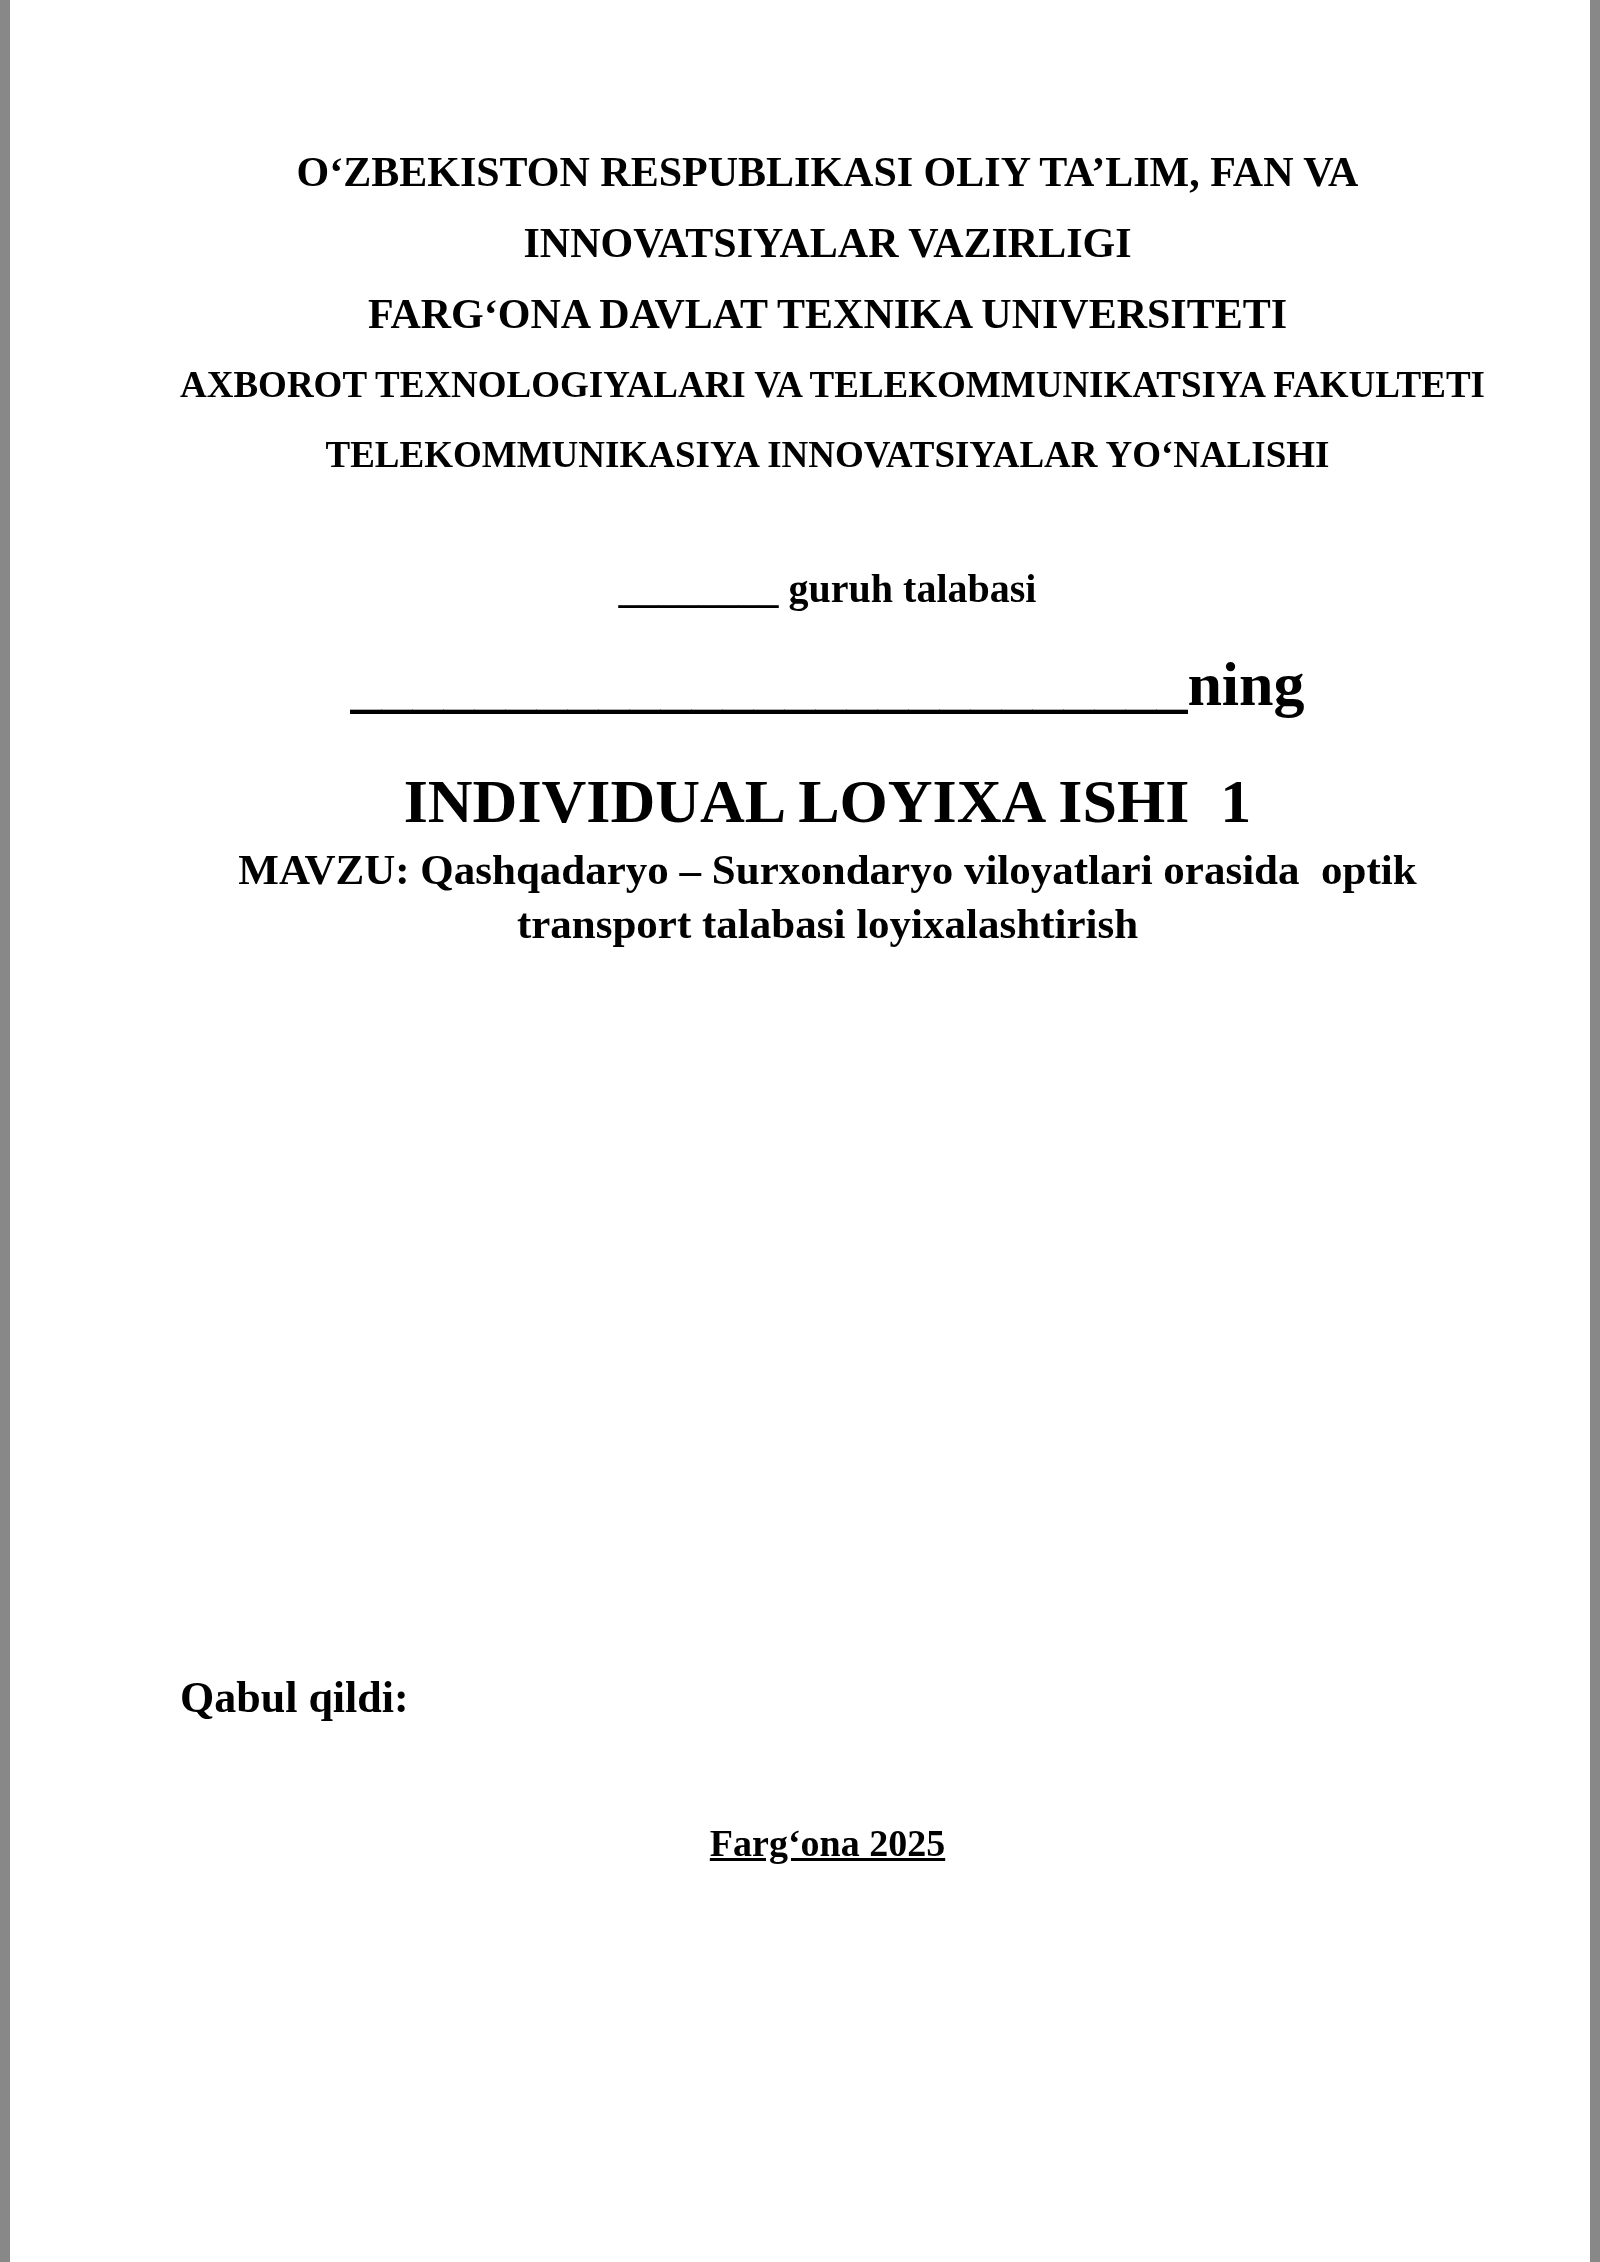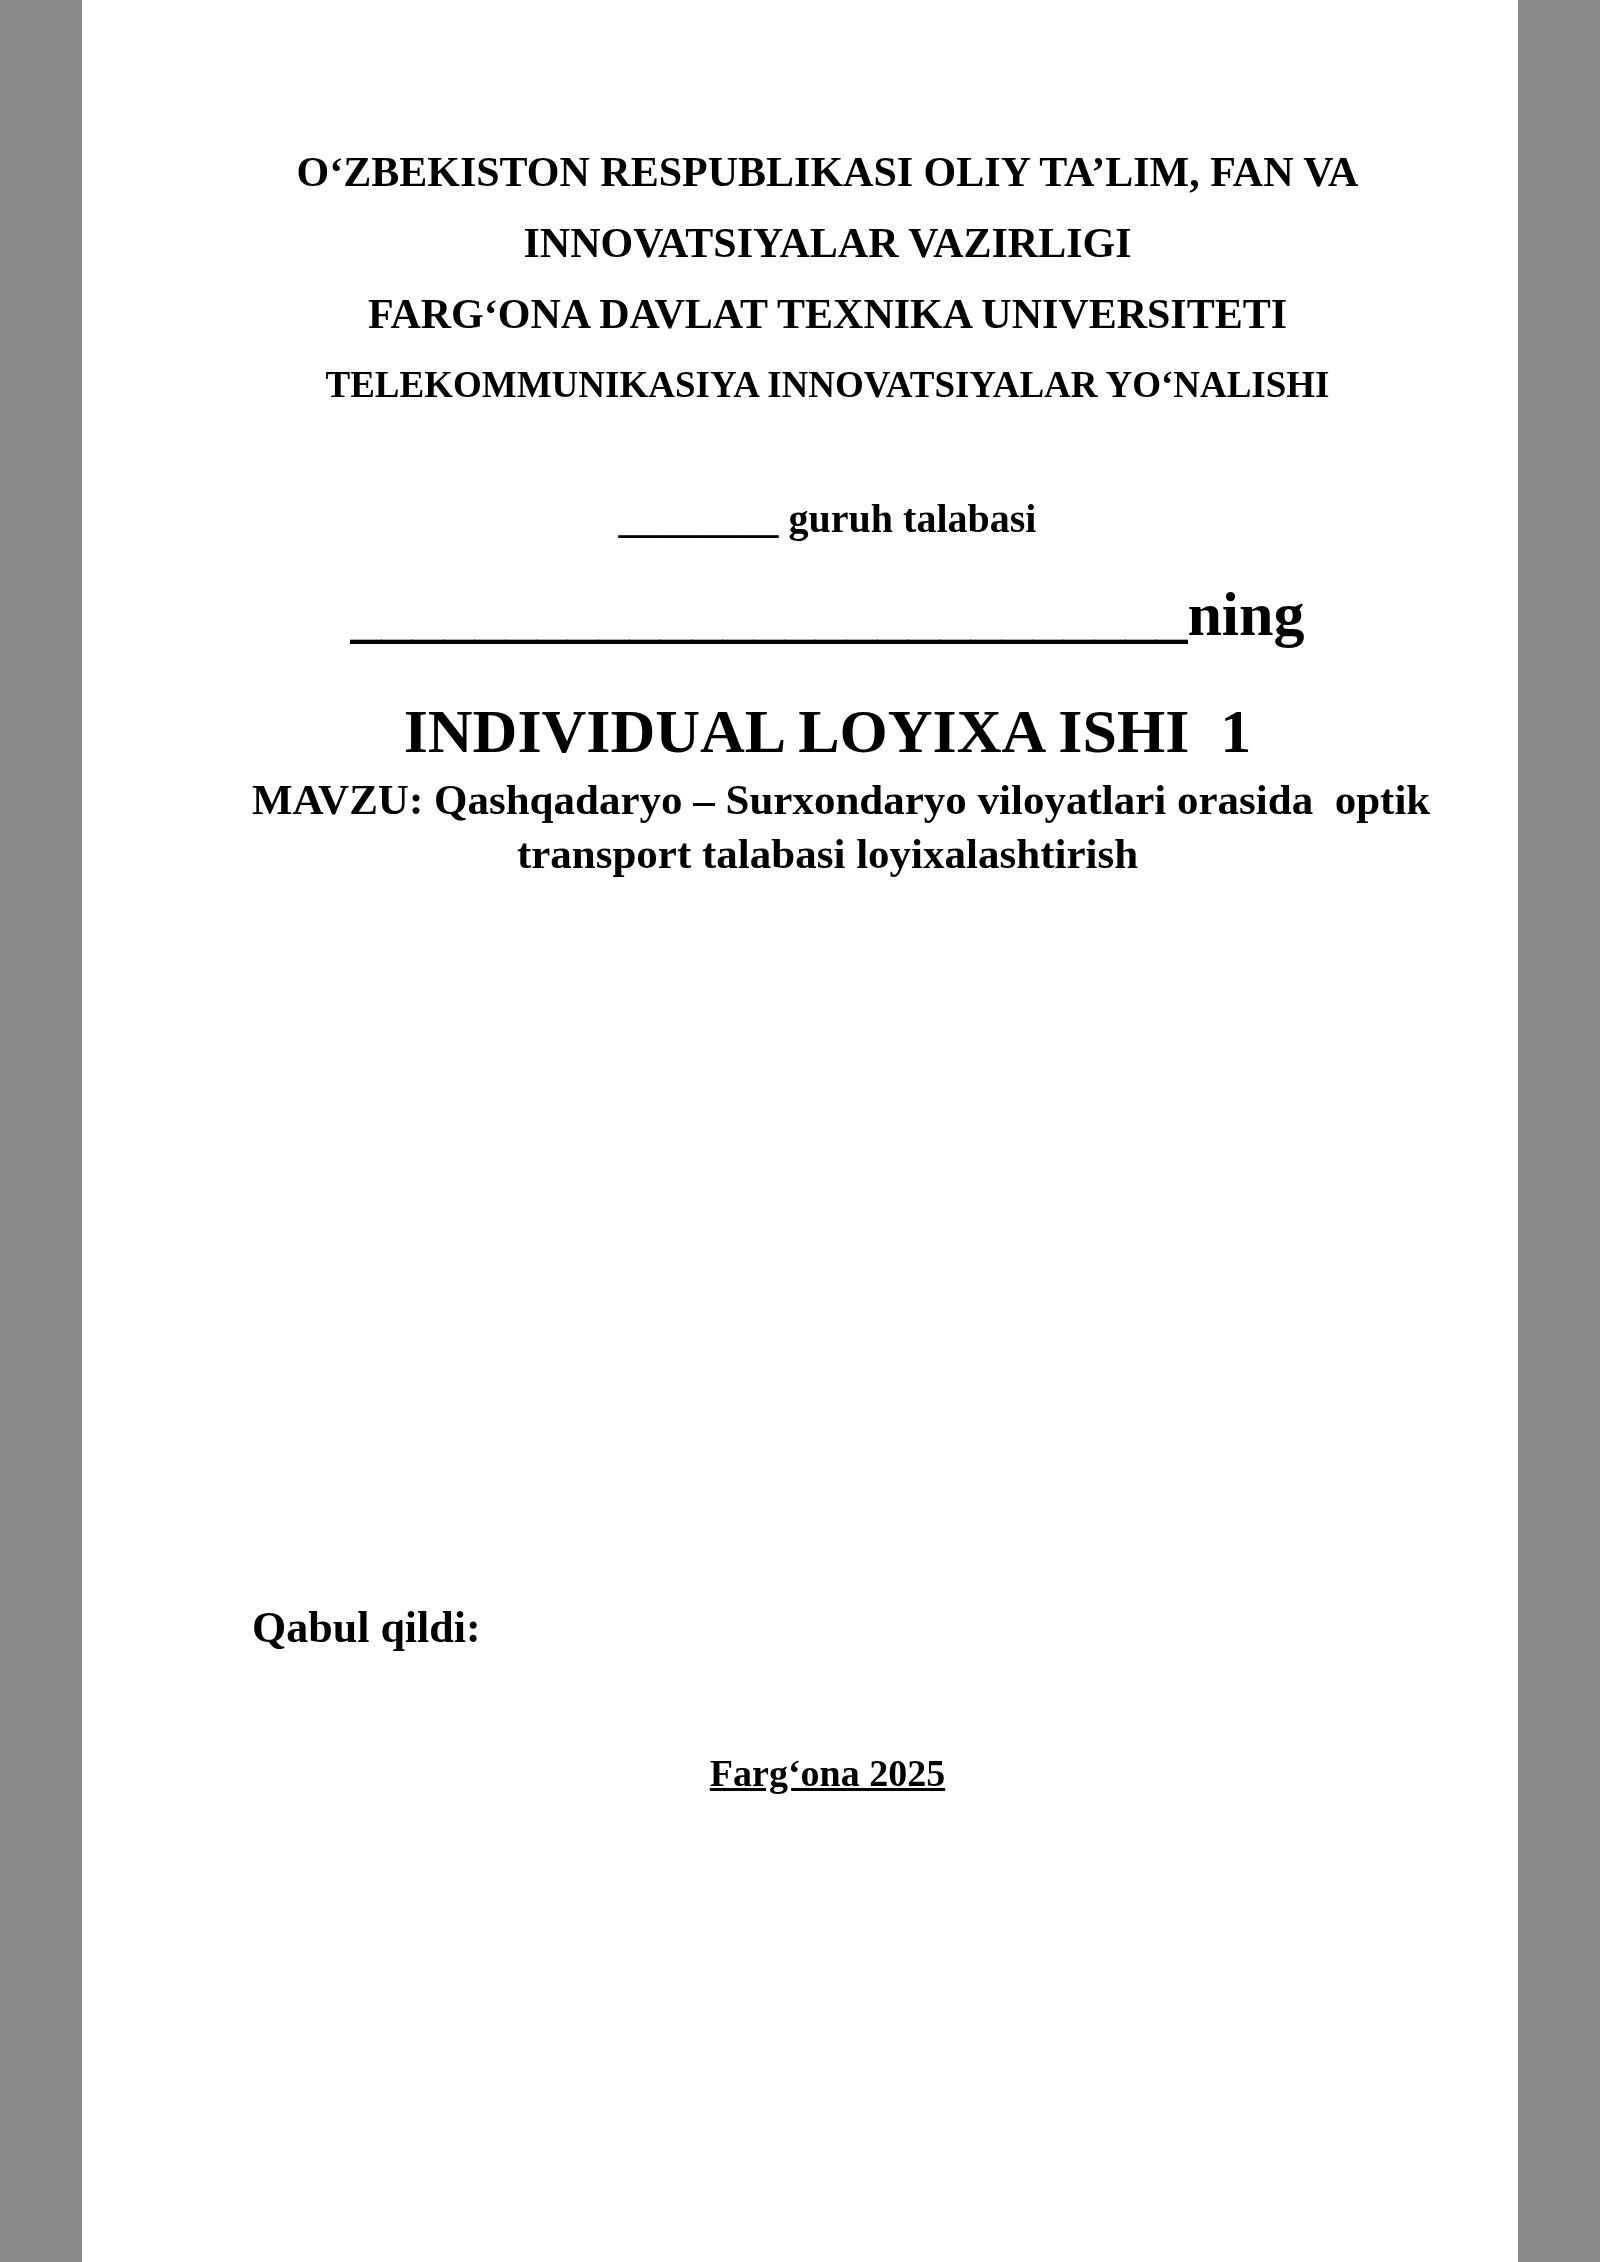--- a/index.html
+++ b/index.html
@@ -2,21 +2,21 @@
 <html><head>
 <meta charset="utf-8">
 <style>
   html, body {
     margin: 0;
     padding: 0;
     background: #888;
   }
   .page {
     position: relative;
-    width: 1436px;
+    width: 1580px;
     height: 2262px;
     margin: 0 auto;
     background: #ffffff;
     color: #000000;
     font-family: "Liberation Serif", "DejaVu Serif", serif;
     font-weight: 700;
     overflow: hidden;
   }
   .content {
     padding: 137px 115px 0 170px;
@@ -74,20 +74,21 @@
 </head>
 <body>
 
 <div class="page">
   <div class="content">
 
     <header>
       <div class="h-line">O‘ZBEKISTON RESPUBLIKASI OLIY TA’LIM, FAN VA</div>
       <div class="h-line">INNOVATSIYALAR VAZIRLIGI</div>
       <div class="h-line">FARG‘ONA DAVLAT TEXNIKA UNIVERSITETI</div>
+      <div class="h-line small">AXBOROT TEXNOLOGIYALARI VA TELEKOMMUNIKATSIYA FAKULTETI</div>
       <div class="h-line small">TELEKOMMUNIKASIYA INNOVATSIYALAR YO‘NALISHI</div>
     </header>
 
     <div class="guruh-line">________ guruh talabasi</div>
 
     <div class="ning-line">___________________________ning</div>
 
     <div class="work-title">INDIVIDUAL LOYIXA ISHI  1</div>
 
     <div class="topic-block">

